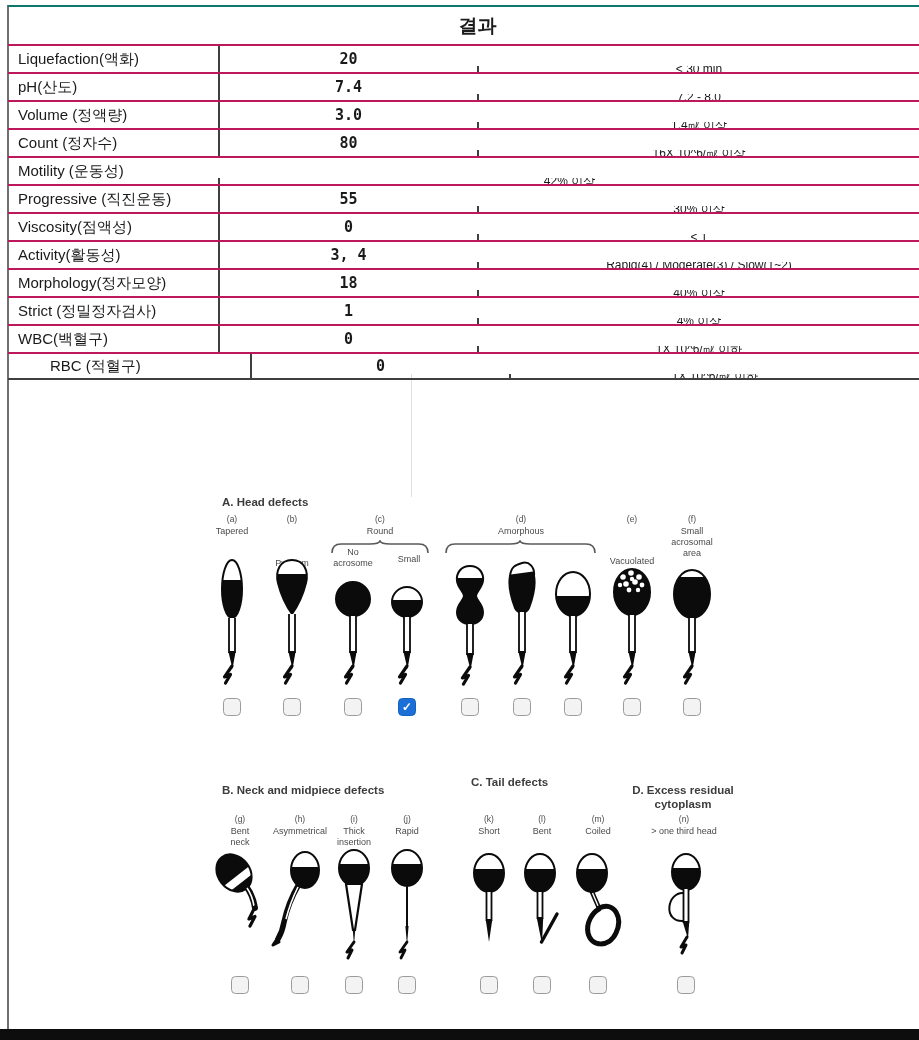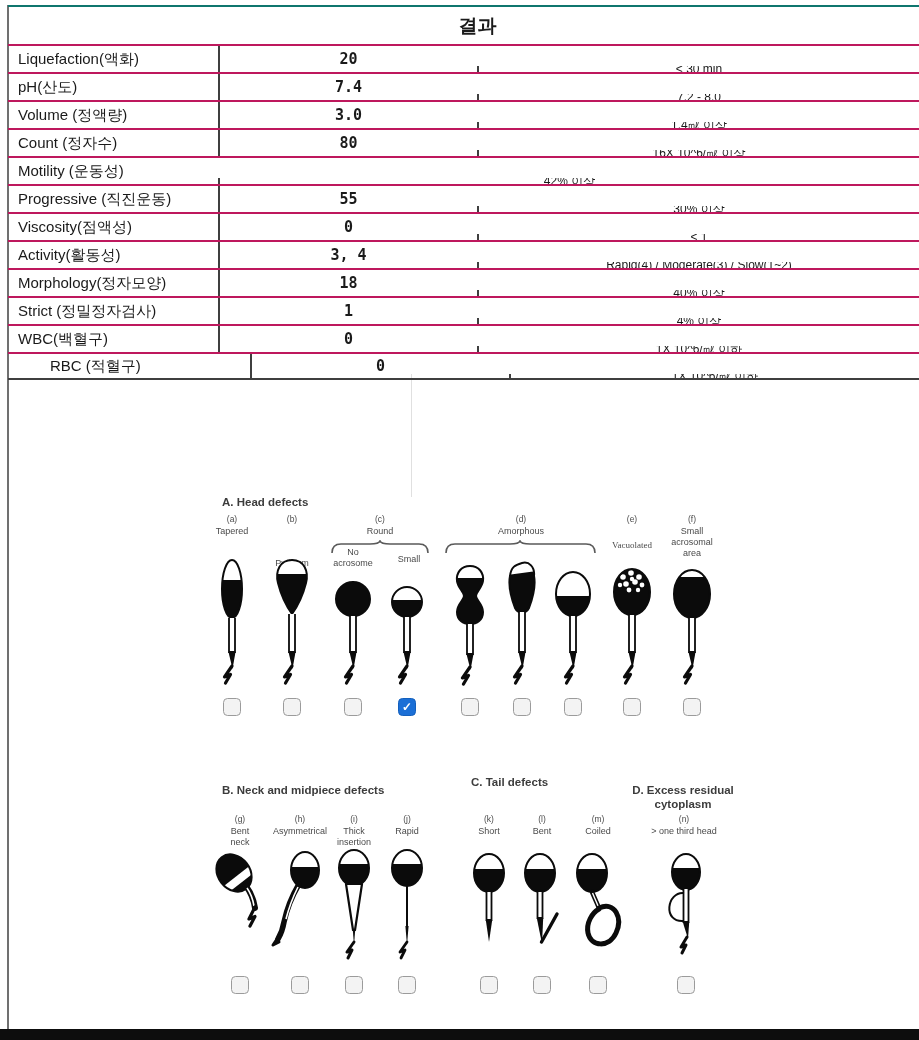--- a/index.html
+++ b/index.html
@@ -120,21 +120,21 @@
 
   <div class="lbl code" style="left:232px;top:514px;">(a)</div>
   <div class="lbl" style="left:232px;top:526px;">Tapered</div>
   <div class="lbl code" style="left:292px;top:514px;">(b)</div>
   <div class="lbl" style="left:292px;top:546px;margin-top:12px;">Pyriform</div>
   <div class="lbl code" style="left:380px;top:514px;">(c)</div>
   <div class="lbl" style="left:380px;top:526px;">Round</div>
   <div class="lbl code" style="left:521px;top:514px;">(d)</div>
   <div class="lbl" style="left:521px;top:526px;">Amorphous</div>
   <div class="lbl code" style="left:632px;top:514px;">(e)</div>
-  <div class="lbl" style="left:632px;top:540px;font-family:Liberation Serif, serif;">Vacuolated</div>
+  <div class="lbl" style="left:632px;top:556px;">Vacuolated</div>
   <div class="lbl code" style="left:692px;top:514px;">(f)</div>
   <div class="lbl" style="left:692px;top:526px;">Small
 acrosomal
 area</div>
 
   <svg class="bracket" style="left:330px;top:540px;" width="100" height="15" viewBox="0 0 100 15">
     <path d="M2 13 Q2 4 11 4 H40 Q49 4 50 1 Q51 4 60 4 H89 Q98 4 98 13" fill="none" stroke="#5a5a5a" stroke-width="1.6"></path>
   </svg>
   <svg class="bracket" style="left:444px;top:540px;" width="153" height="15" viewBox="0 0 153 15">
     <path d="M2 13 Q2 4 11 4 H66 Q75 4 76 1 Q77 4 86 4 H142 Q151 4 151 13" fill="none" stroke="#5a5a5a" stroke-width="1.6"></path>

